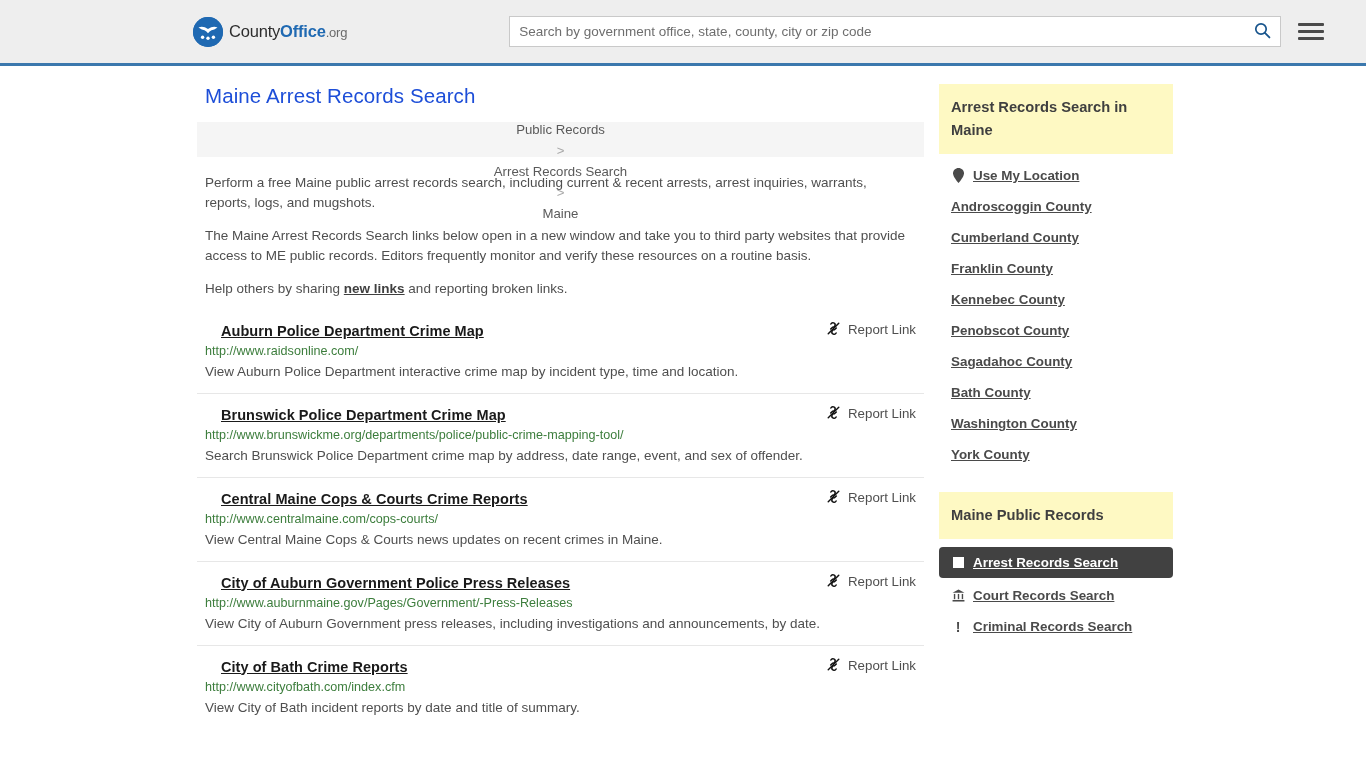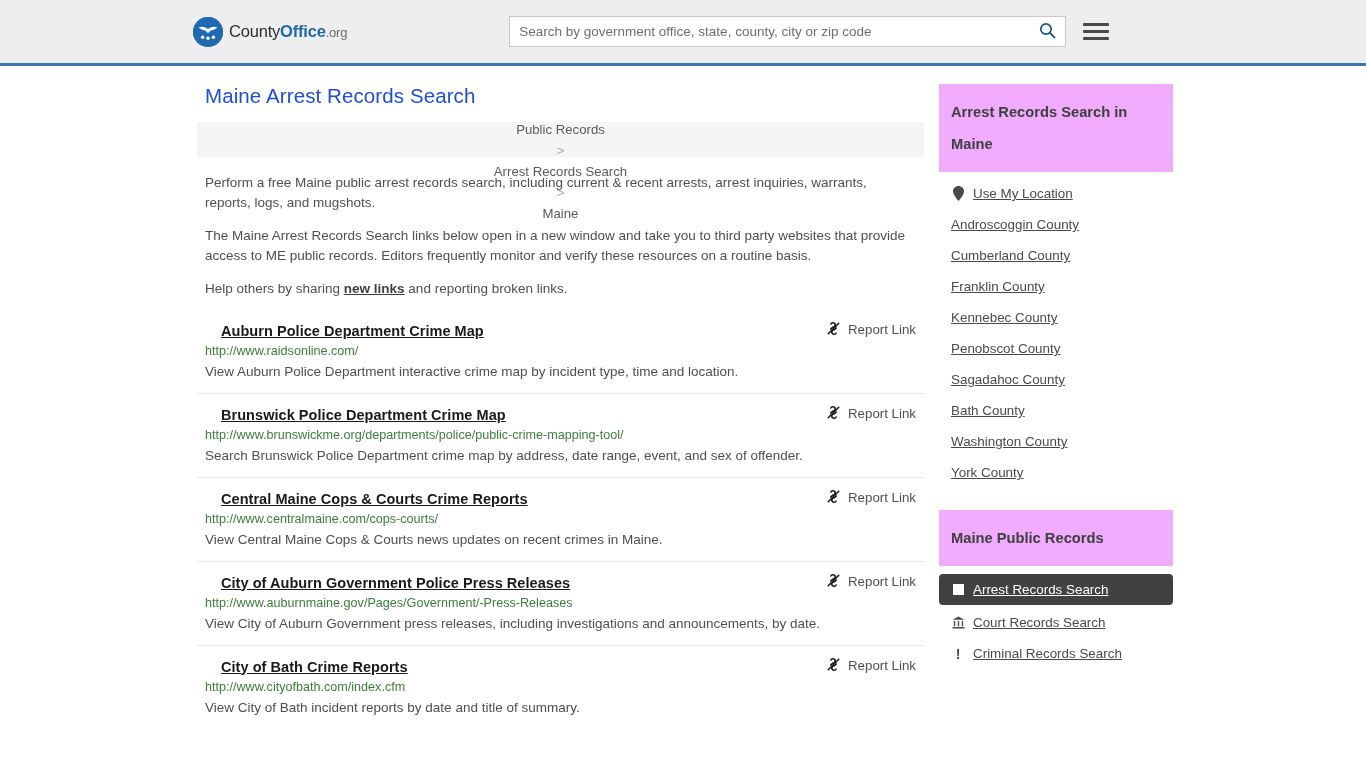--- a/index.html
+++ b/index.html
@@ -43,21 +43,21 @@
     letter-spacing: -0.2px;
     white-space: nowrap;
     line-height: 1;
   }
   .logo-text .t-county { color: #2d2d2d; }
   .logo-text .t-office { color: #1f69b2; font-weight: bold; }
   .logo-text .t-org { color: #6b6b6b; font-size: 13px; }
 
   .search-wrap {
     margin-left: 162px;
-    width: 557px; height: 31px;
+    width: 772px; height: 31px;
     background: #ffffff;
     border: 1px solid #c9c9c9;
     display: flex; align-items: center;
     position: relative;
   }
   .search-input {
     border: 0; outline: 0;
     background: transparent;
     flex: 1 1 auto;
     height: 29px;
@@ -167,37 +167,38 @@
   .link-desc {
     font-size: 13.5px;
     line-height: 21px;
     color: #4f4f4f;
     margin-top: 3px;
   }
 
   
   .side-box { margin-bottom: 22px; }
   .side-head {
-    background: #f0abfc;
+    background: #fef9c3;
     padding: 12px 12px;
     font-size: 14.7px;
     font-weight: bold;
     color: #3f3f3f;
-    line-height: 32px;
+    line-height: 23px;
   }
   .side-links { padding-top: 6px; }
   .side-link {
     display: flex; align-items: center;
     gap: 8px;
     padding: 8px 12px;
     font-size: 13.4px;
   }
   .side-link a {
     color: #4a4a4a;
     text-decoration: underline;
+    font-weight: bold;
   }
   .side-link.active {
     background: #414141;
     border-radius: 4px;
     margin: 2px 0;
   }
   .side-link.active a { color: #ffffff; }
   .ico {
     width: 14px; flex: 0 0 14px;
     display: flex; align-items: center; justify-content: center;

